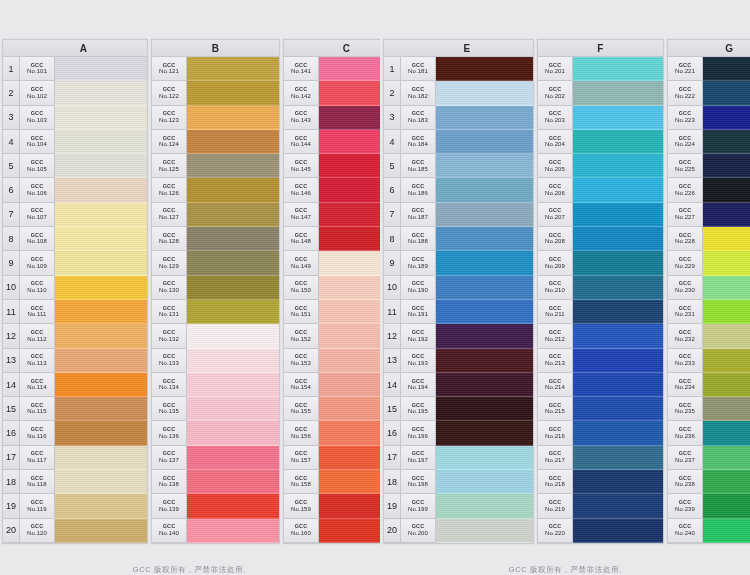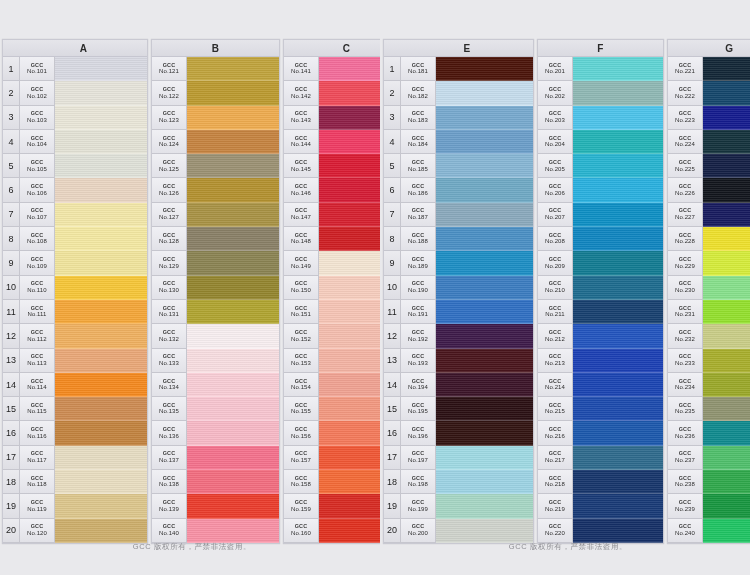--- a/index.html
+++ b/index.html
@@ -99,21 +99,21 @@
   }
   .swatch::after{
     content:"";
     position:absolute; inset:0;
     background:
       repeating-linear-gradient(0deg, rgba(255,255,255,.085) 0 1px, rgba(0,0,0,.045) 1px 2px);
     pointer-events:none;
   }
   .copyright {
     position: absolute;
-    bottom: 23px;
+    bottom: 0;
     width: 100%;
     text-align: center;
     font-size: 7.5px;
     color: #8d8d92;
     letter-spacing: .6px;
   }
   
   .w-a { width: 92px; }
   .w-b { width: 92px; }
   .w-c { width: 90px; }

